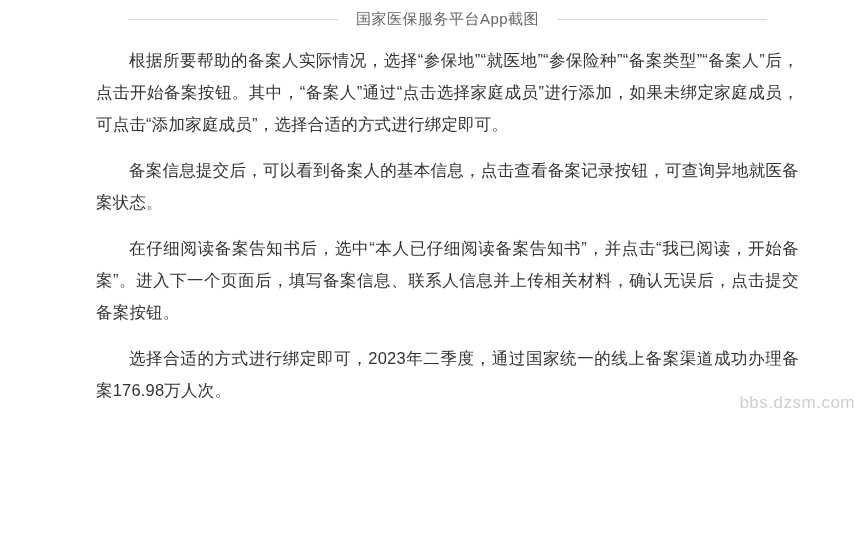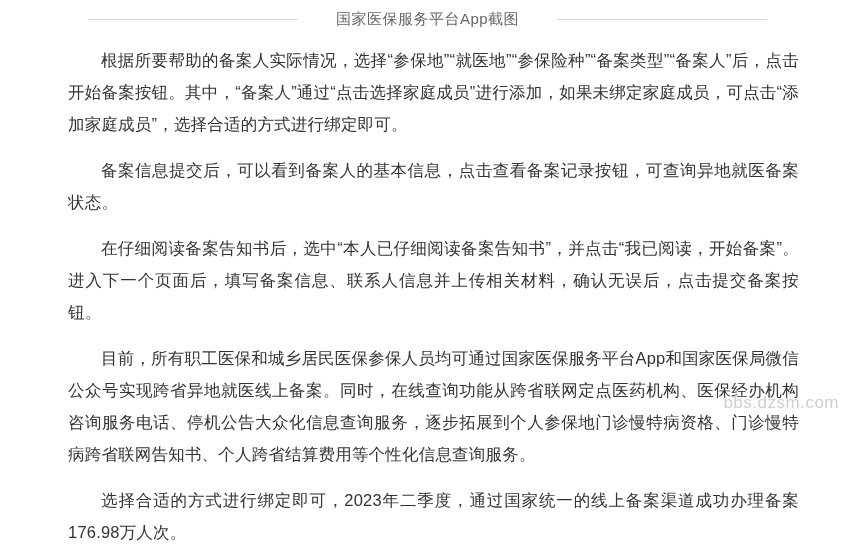--- a/index.html
+++ b/index.html
@@ -13,20 +13,21 @@
     font-family: "Liberation Sans", "DejaVu Sans", sans-serif;
     color: #333333;
     overflow: hidden;
     position: relative;
   }
   .page {
     width: 855px;
     height: 421px;
     position: relative;
     box-sizing: border-box;
+    padding-left: 40px;
   }
   .caption-band {
     position: relative;
     height: 38px;
     width: 100%;
     display: flex;
     align-items: center;
     justify-content: center;
   }
   .caption-rule-left,
@@ -50,27 +51,27 @@
   .article {
     padding: 6px 56px 0 56px;
     box-sizing: border-box;
   }
   .para {
     font-size: 16.5px;
     line-height: 32px;
     color: #333333;
     text-align: justify;
     text-justify: inter-ideograph;
-    margin: 0 0 14px 12px;
+    margin: 0 0 14px 0;
     text-indent: 2em;
     letter-spacing: 0.2px;
   }
   .watermark {
     position: absolute;
-    right: 16px;
+    right: 0;
     bottom: 8px;
     font-size: 17px;
     color: #cfcfcf;
     font-family: "Liberation Sans", "DejaVu Sans", sans-serif;
     letter-spacing: 0.5px;
     user-select: none;
   }
 </style>
 </head>
 <body>
@@ -80,19 +81,18 @@
   <div class="caption-band">
     <div class="caption-rule-left"></div>
     <div class="caption-rule-right"></div>
     <div class="caption-text">国家医保服务平台App截图</div>
   </div>
 
   <div class="article">
     <p class="para">根据所要帮助的备案人实际情况，选择“参保地”“就医地”“参保险种”“备案类型”“备案人”后，点击开始备案按钮。其中，“备案人”通过“点击选择家庭成员”进行添加，如果未绑定家庭成员，可点击“添加家庭成员”，选择合适的方式进行绑定即可。</p>
     <p class="para">备案信息提交后，可以看到备案人的基本信息，点击查看备案记录按钮，可查询异地就医备案状态。</p>
     <p class="para">在仔细阅读备案告知书后，选中“本人已仔细阅读备案告知书”，并点击“我已阅读，开始备案”。进入下一个页面后，填写备案信息、联系人信息并上传相关材料，确认无误后，点击提交备案按钮。</p>
-    <p class="para">目前，所有职工医保和城乡居民医保参保人员均可通过国家医保服务平台App和国家医保局微信公众号实现跨省异地就医线上备案。同时，在线查询功能从跨省联网定点医药机构、医保经办机构咨询服务电话、停机公告大众化信息查询服务，逐步拓展到个人参保地门诊慢特病资格、门诊慢特病跨省联网告知书、个人跨省结算费用等个性化信息查询服务。</p>
     <p class="para">选择合适的方式进行绑定即可，2023年二季度，通过国家统一的线上备案渠道成功办理备案176.98万人次。</p>
   </div>
 
   <div class="watermark">bbs.dzsm.com</div>
 
 </div>
 
 </body></html>

